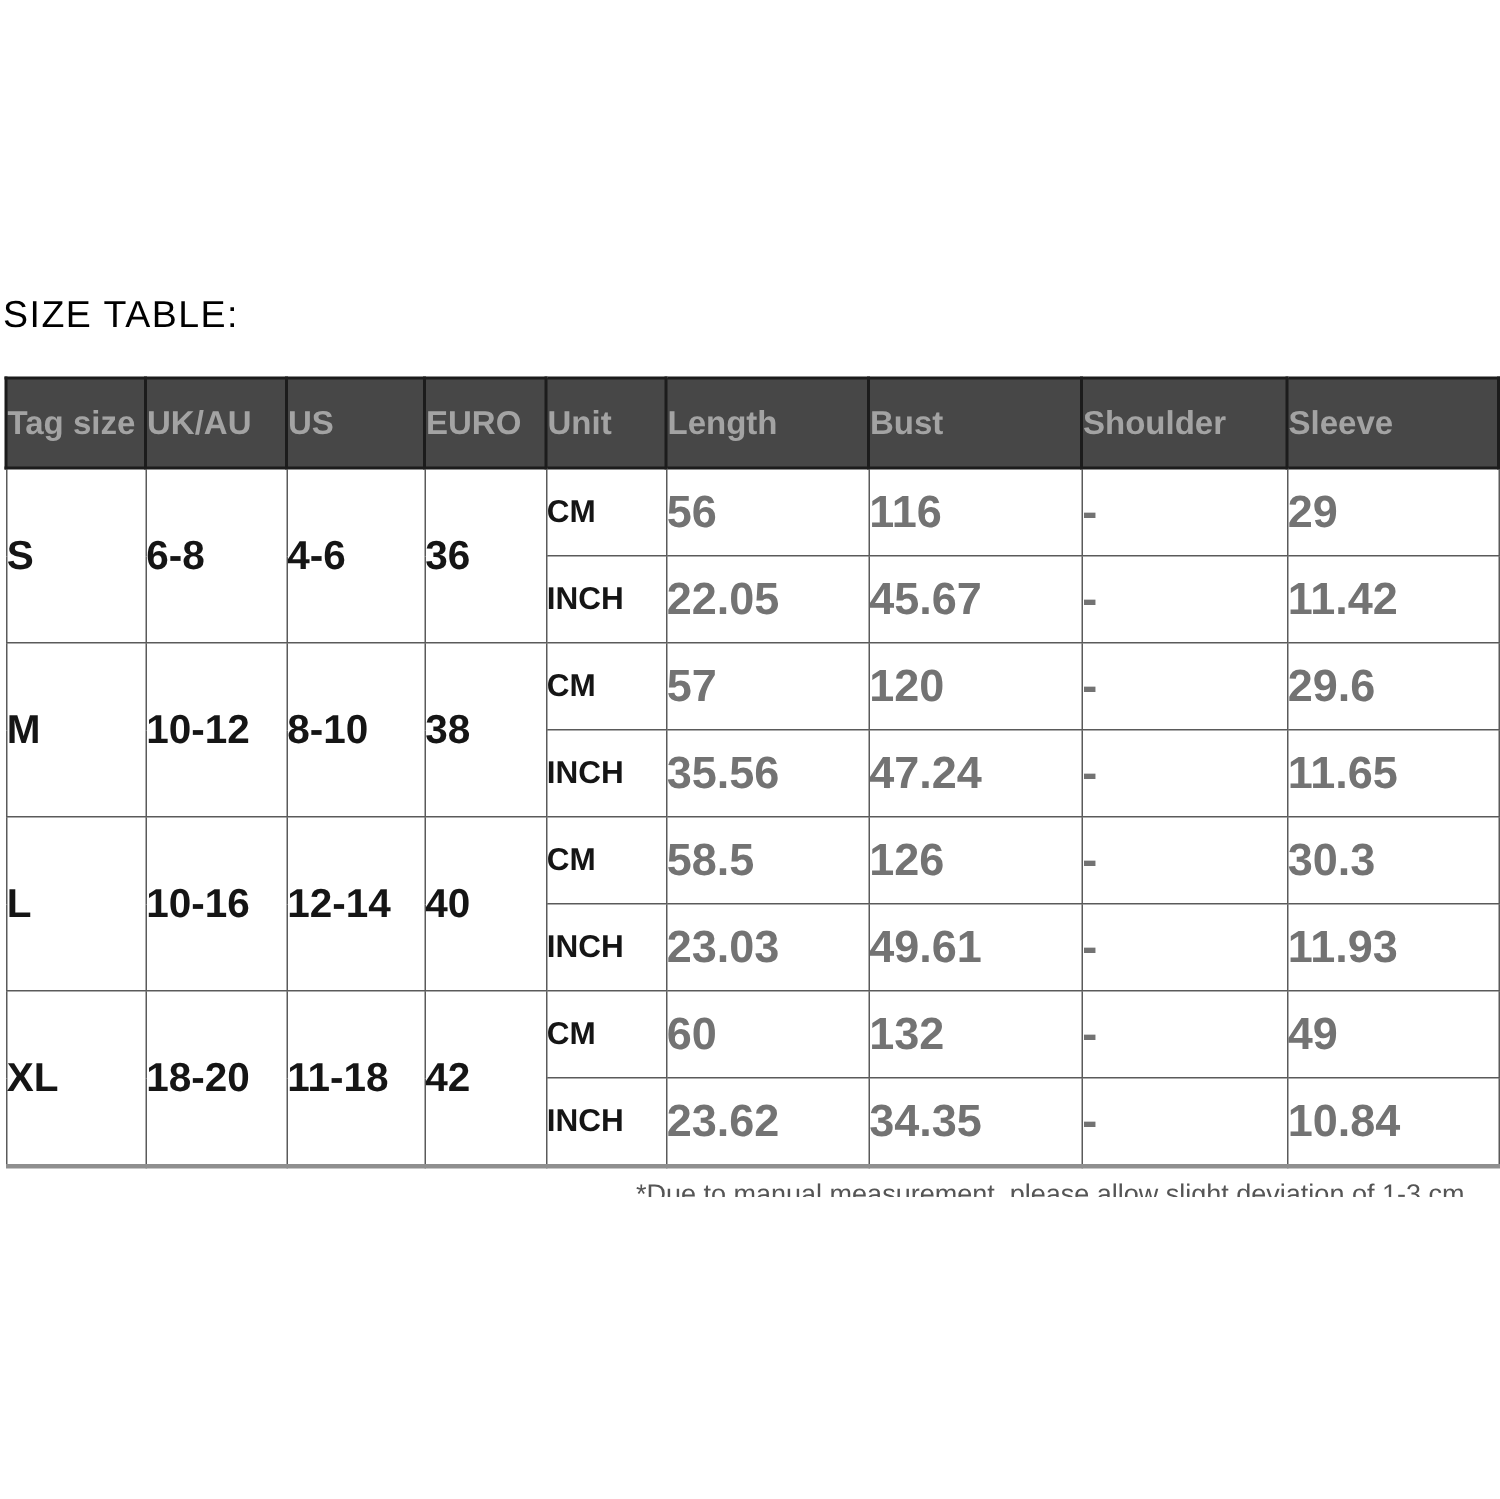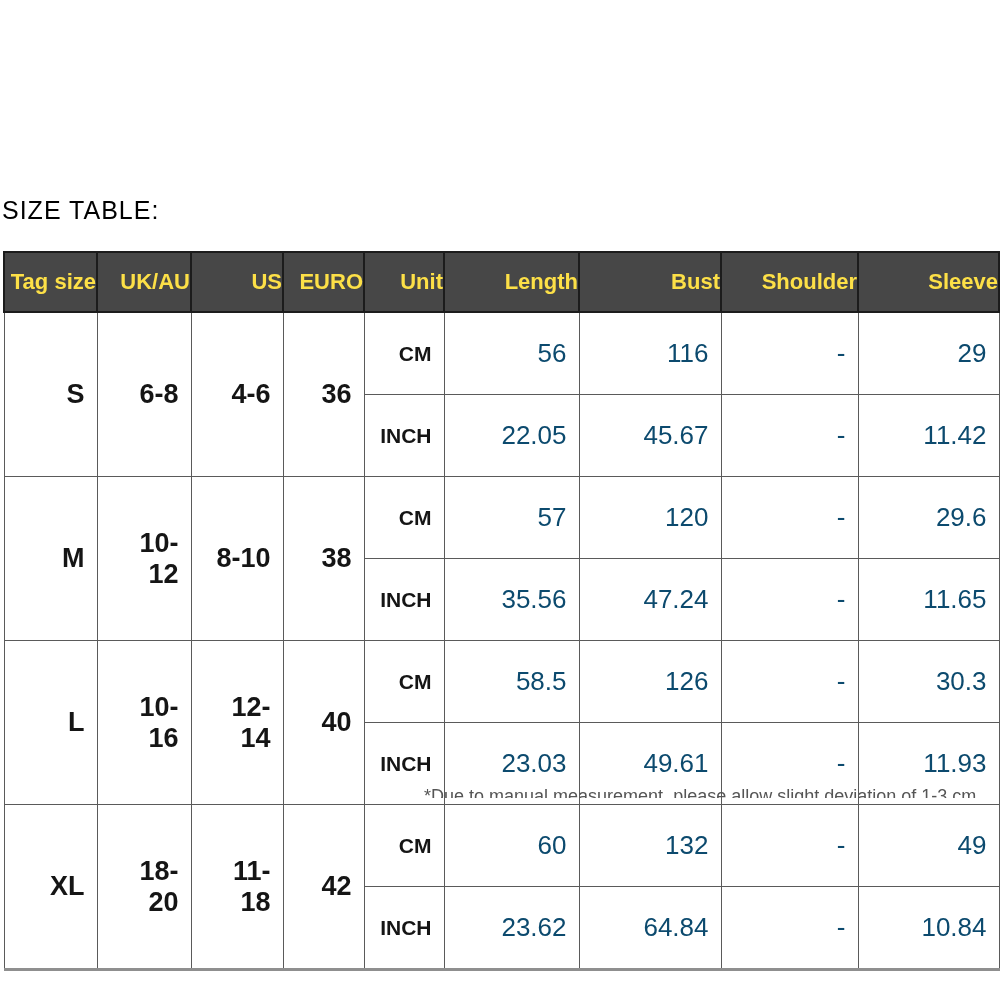--- a/index.html
+++ b/index.html
@@ -28,51 +28,51 @@
     position: absolute;
     left: 3px;
     top: 251px;
     width: 995px;
     border-collapse: collapse;
     table-layout: fixed;
     border-bottom: 3px solid #8f8f8f;
   }
   .size-table thead th {
     background: #474747;
-    color: #fde047;
+    color: #a3a3a3;
     font-size: 22px;
     font-weight: 700;
     height: 58px;
     border: 2px solid #1c1c1c;
-    text-align: right;
+    text-align: left;
     vertical-align: middle;
     padding: 0;
   }
   .size-table tbody td {
     border: 1px solid #5a5a5a;
-    text-align: right;
+    text-align: left;
     vertical-align: middle;
     height: 57px;
-    padding: 12px;
+    padding: 0;
     background: #ffffff;
   }
   .size-table td.lbl {
     font-size: 27px;
     font-weight: 700;
     color: #151515;
   }
   .size-table td.unit {
     font-size: 21px;
     font-weight: 700;
     color: #151515;
   }
   .size-table td.val {
-    font-size: 26px;
-    font-weight: 400;
-    color: #0c4a6e;
+    font-size: 30px;
+    font-weight: 700;
+    color: #737373;
   }
   .footnote {
     position: absolute;
     left: 424px;
     top: 785px;
     width: 568px;
     height: 13px;
     overflow: hidden;
     font-size: 18px;
     line-height: 22px;
@@ -176,20 +176,20 @@
       <td class="lbl" rowspan="2">42</td>
       <td class="unit">CM</td>
       <td class="val">60</td>
       <td class="val">132</td>
       <td class="val">-</td>
       <td class="val">49</td>
     </tr>
     <tr>
       <td class="unit">INCH</td>
       <td class="val">23.62</td>
-      <td class="val">64.84</td>
+      <td class="val">34.35</td>
       <td class="val">-</td>
       <td class="val">10.84</td>
     </tr>
   </tbody>
 </table>
 
 <div class="footnote">*Due to manual measurement, please allow slight deviation of 1-3 cm</div>
 
 </body></html>

